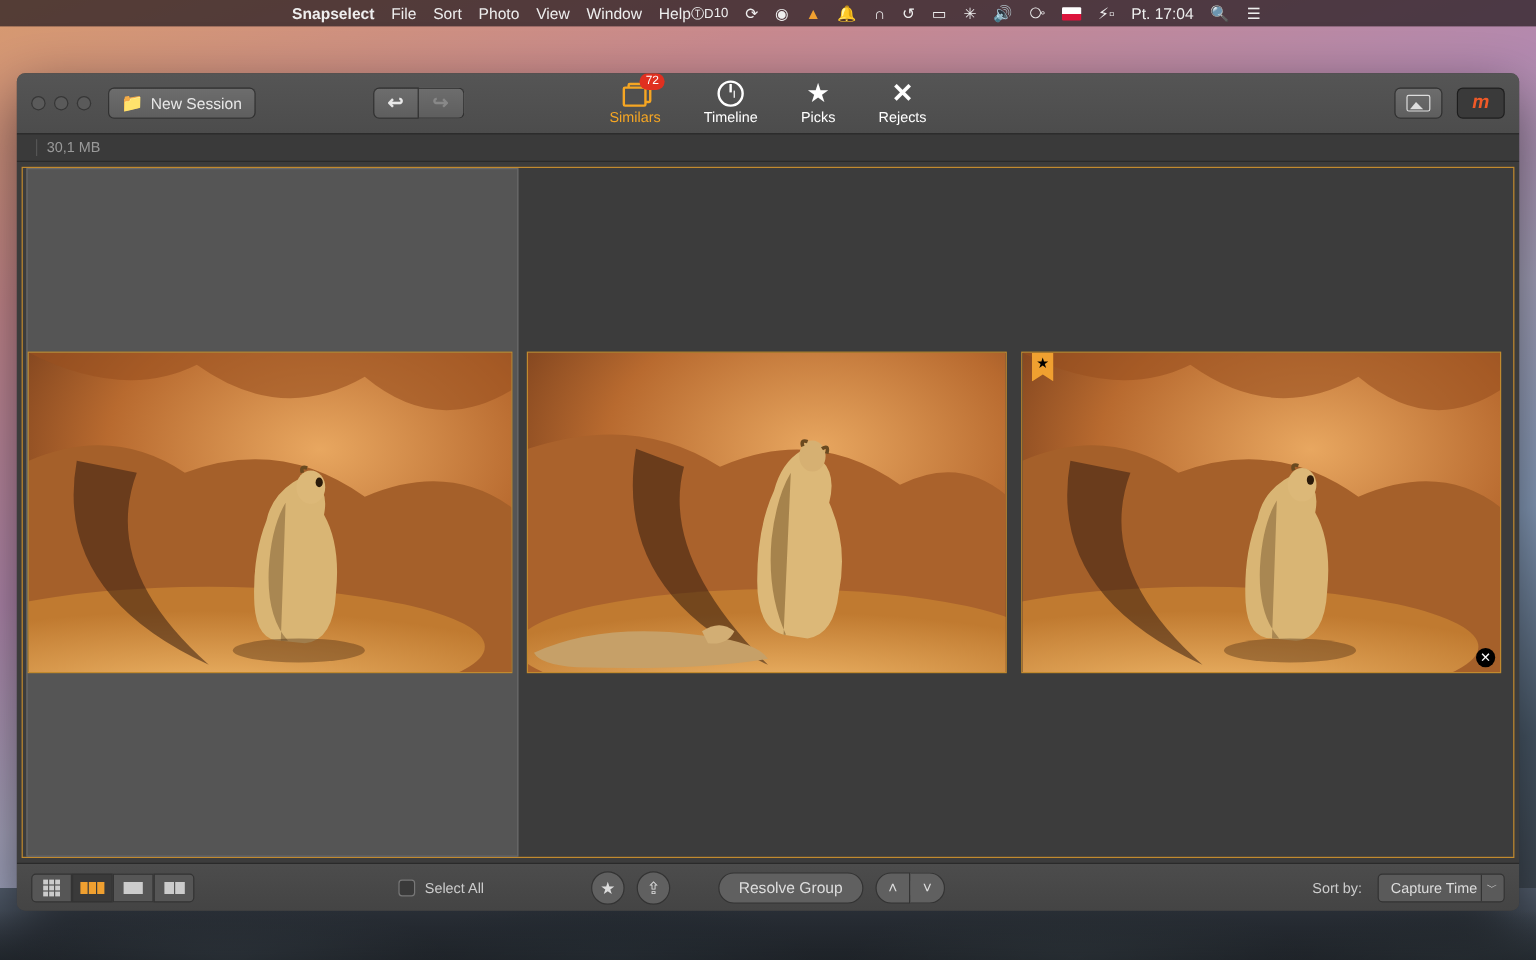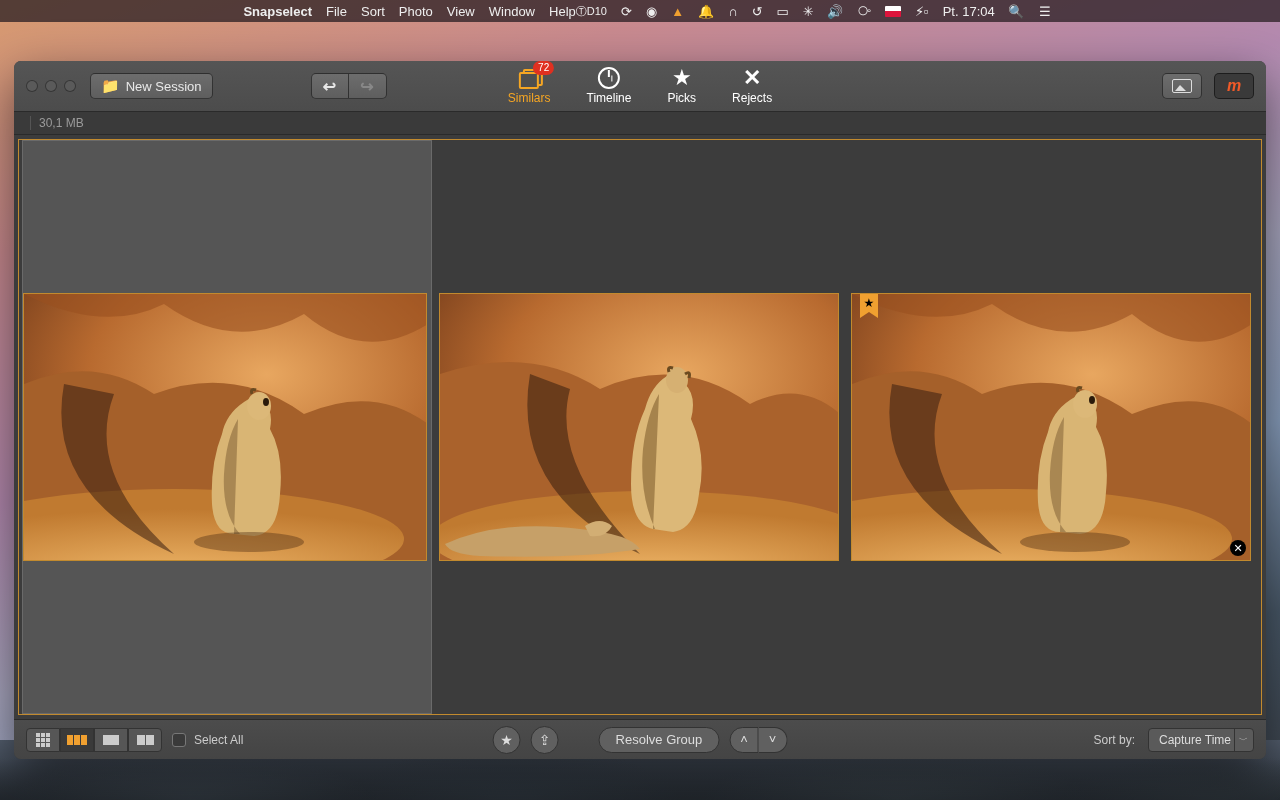--- a/index.html
+++ b/index.html
@@ -80,21 +80,21 @@
 .chk { width: 14px; height: 14px; border: 1px solid #777; border-radius: 3px; background: #3a3a3a; display: inline-block; }
 .round-btn { width: 28px; height: 28px; border-radius: 50%; background: #606060; border: 1px solid #333; color: #ddd; display: inline-flex; align-items: center; justify-content: center; cursor: pointer; font-size: 14px; }
 .pill { height: 26px; border-radius: 13px; background: #606060; border: 1px solid #333; color: #ddd; padding: 0 16px; display: inline-flex; align-items: center; cursor: pointer; font-size: 13px; }
 .pill-half { border-radius: 13px 0 0 13px; padding: 0 10px; }
 .pill-half + .pill-half { border-radius: 0 13px 13px 0; border-left: none; }
 .select { height: 24px; background: #5a5a5a; border: 1px solid #333; border-radius: 4px; color: #ddd; padding: 0 22px 0 10px; display: inline-flex; align-items: center; position: relative; cursor: pointer; }
 .select::after { content: ""; position: absolute; right: 0; top: 0; bottom: 0; width: 18px; border-left: 1px solid #333; display: flex; align-items: center; justify-content: center; }
 .select .caret { position: absolute; right: 5px; top: 50%; transform: translateY(-50%); font-size: 9px; }
 
 .bb-center { position: absolute; left: 50%; transform: translateX(-50%); display: flex; align-items: center; gap: 10px; }
-.bb-left2 { display: flex; align-items: center; gap: 8px; }
+.bb-left2 { display: flex; align-items: center; gap: 8px; margin-left: 160px; }
 .bb-right { margin-left: auto; display: flex; align-items: center; gap: 13px; }
 
 
 .dockshadow { position: absolute; bottom: 0; left: 0; right: 0; height: 42px; background: linear-gradient(transparent, rgba(30,35,40,.7)); }
 .rockband { position: absolute; bottom: 0; left: 0; right: 0; height: 60px; background: 
   radial-gradient(ellipse 300px 80px at 15% 100%, #4a5560 0%, transparent 60%),
   radial-gradient(ellipse 280px 90px at 40% 100%, #3a4550 0%, transparent 60%),
   radial-gradient(ellipse 320px 85px at 70% 100%, #455058 0%, transparent 60%),
   radial-gradient(ellipse 260px 75px at 95% 100%, #3e4850 0%, transparent 60%),
   linear-gradient(#556070, #2a3038);

